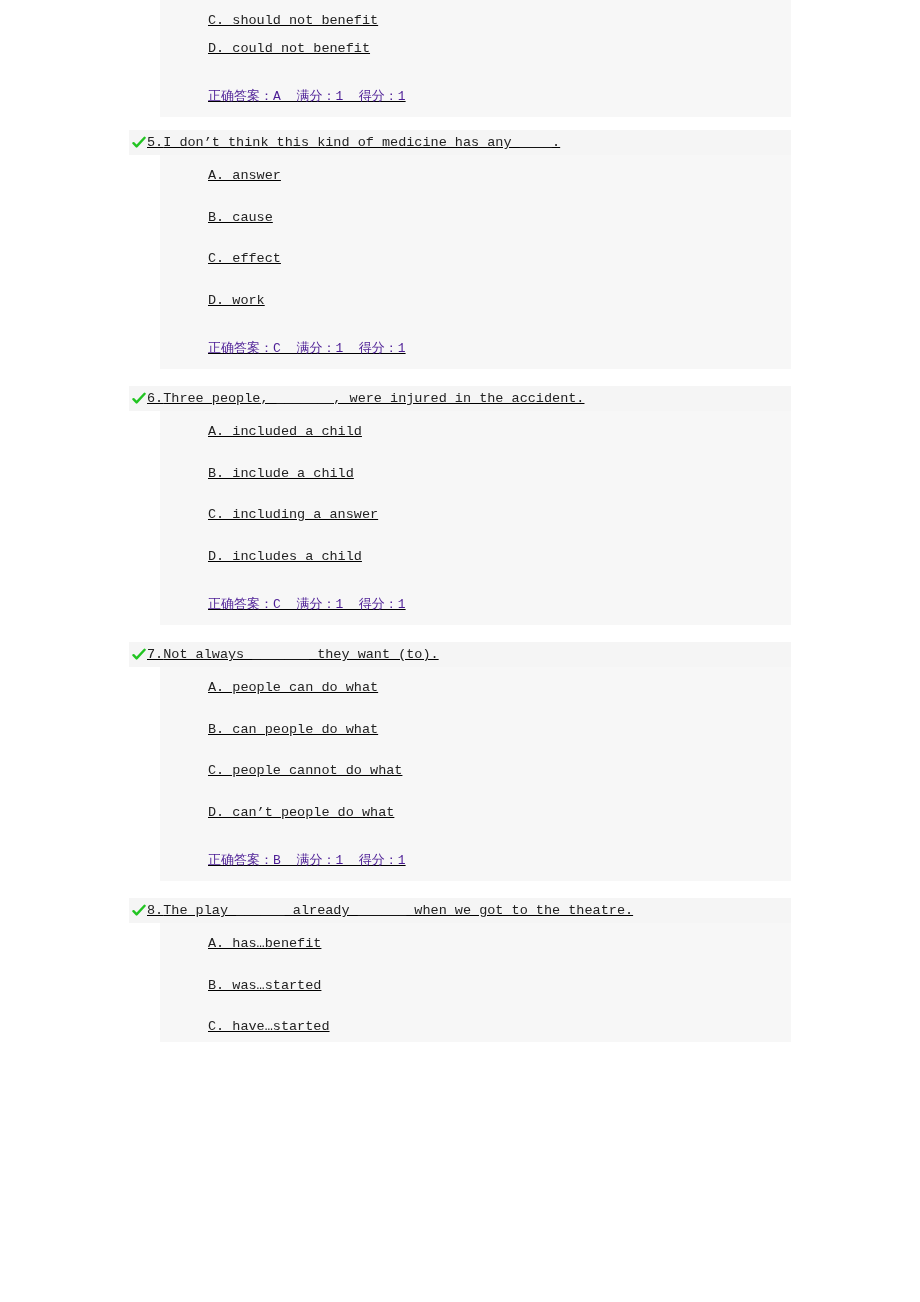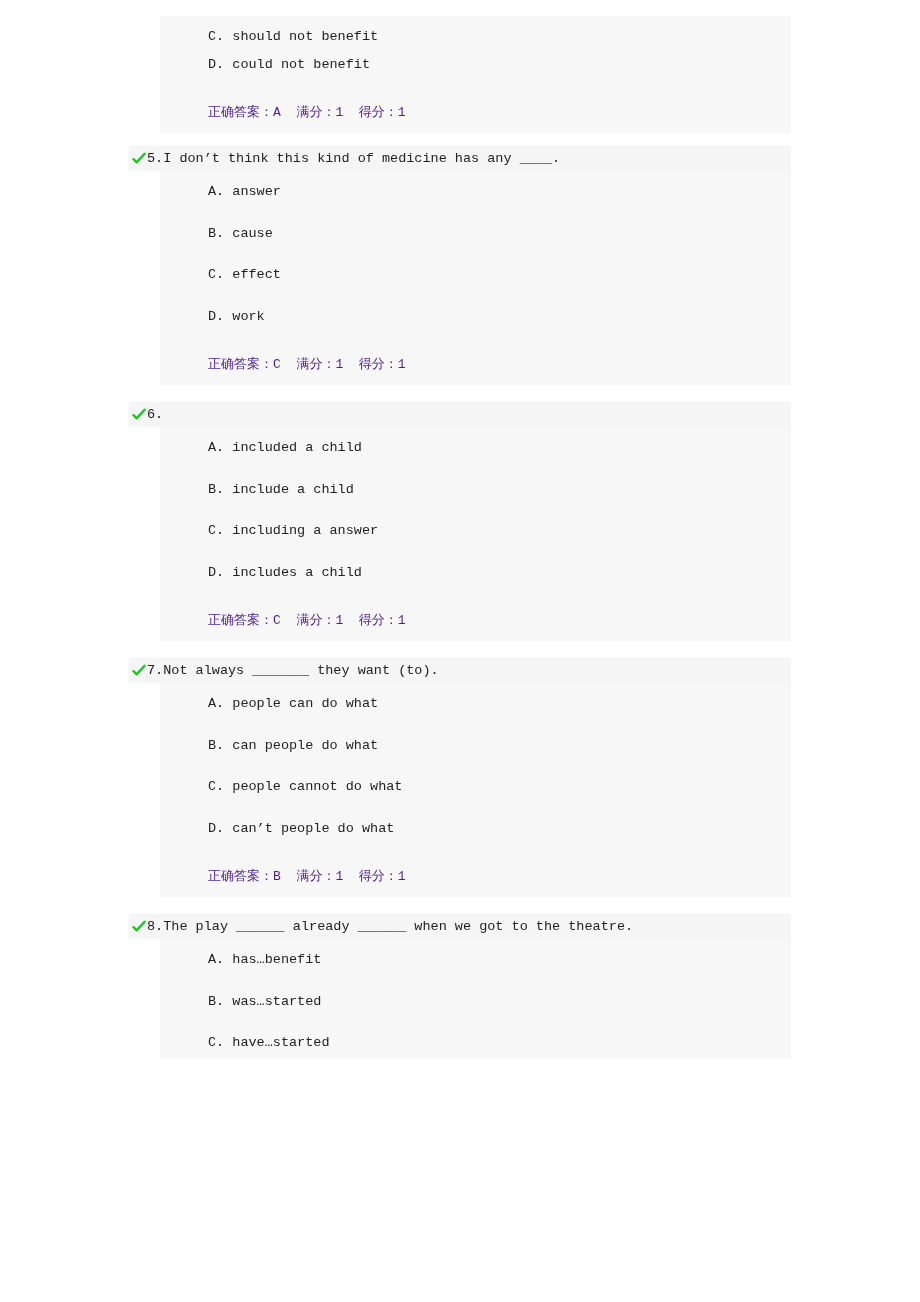--- a/index.html
+++ b/index.html
@@ -21,22 +21,23 @@
     top: 0;
     width: 920px;
     height: 1302px;
     background: #ffffff;
   }
 
   
   .quiz {
     position: absolute;
     left: 129px;
-    top: 16px;
+    top: 0px;
     width: 662px;
+    text-decoration: underline;
   }
 
   
   .q-head {
     background: #f5f5f5;
     border-top: 1px solid #ffffff;
     height: 26px;
     display: flex;
     align-items: center;
     padding: 0;
@@ -155,20 +156,21 @@
     <div class="gap"></div>
 
     <div>
       <div class="q-head">
         <span class="q-check">
           <svg width="14" height="14" viewBox="0 0 14 14" aria-hidden="true">
             <path d="M1.5 7.2 L4.6 10.4 L12.6 1.8" fill="none" stroke="#22c522" stroke-width="2.4" stroke-linecap="round" stroke-linejoin="round"></path>
           </svg>
         </span>
         <span class="q-num">6.</span>
+        <span class="q-stem">Three people, _______, were injured in the accident.</span>
       </div>
       <div class="q-body">
         <div class="opt">A. included a child</div>
         <div class="opt">B. include a child</div>
         <div class="opt">C. including a answer</div>
         <div class="opt">D. includes a child</div>
         <div class="answer">正确答案：C  满分：1  得分：1</div>
       </div>
     </div>
 

